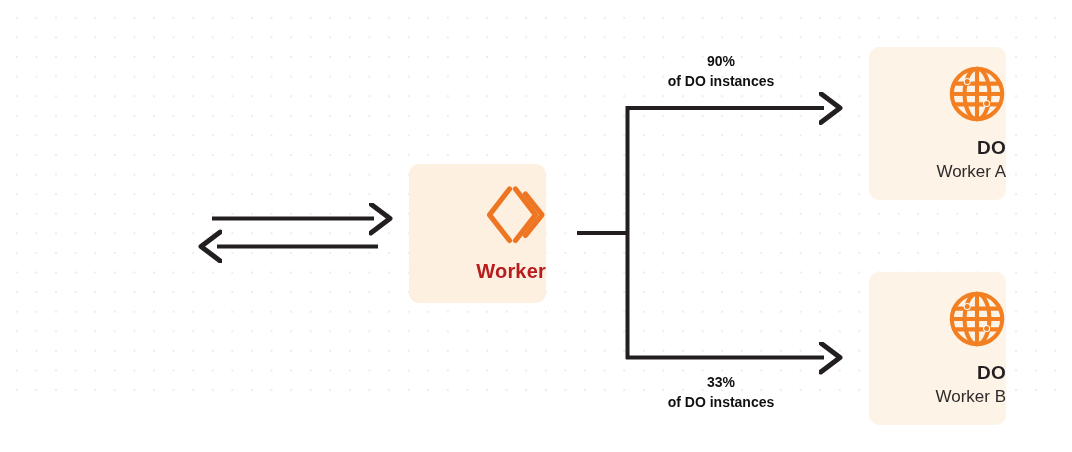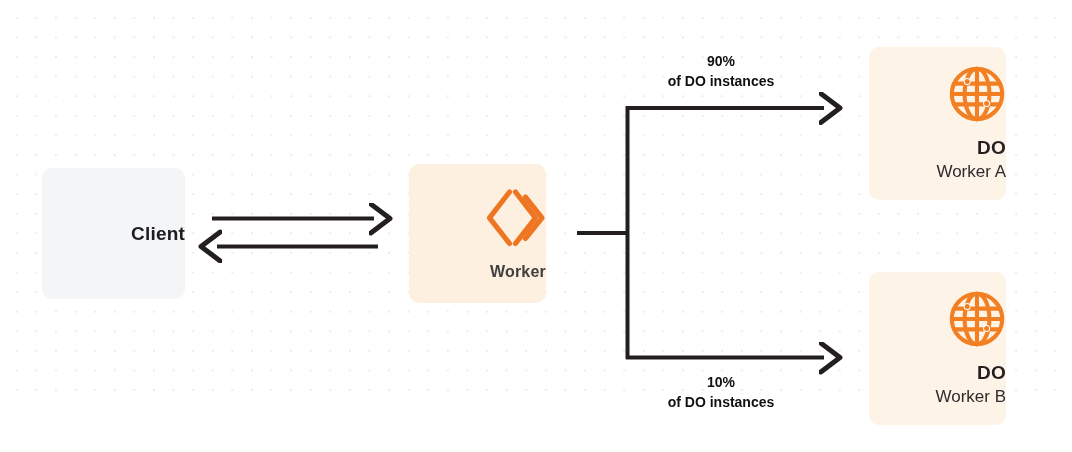--- a/index.html
+++ b/index.html
@@ -58,23 +58,23 @@
   }
 
   .node-worker {
     left: 409px;
     top: 164px;
     width: 137px;
     height: 139px;
     background-color: #fdf0e1;
   }
   .node-worker .node-title {
-    font-size: 16px;
-    font-weight: bold;
-    color: #404040;
+    font-size: 20px;
+    font-weight: bold;
+    color: #b91c1c;
     letter-spacing: 0.2px;
     margin-top: 14px;
   }
 
   .node-do {
     left: 869px;
     width: 137px;
     height: 153px;
     background-color: #fdf3e7;
   }
@@ -159,27 +159,24 @@
       <line x1="626" y1="357.5" x2="824" y2="357.5" stroke="#231f20" stroke-width="4" stroke-linecap="butt" marker-end="url(#arrow-right)"></line>
     </g>
   </svg>
 
   <div class="edge-label edge-label-top">
     <div>90%</div>
     <div>of DO instances</div>
   </div>
 
   <div class="edge-label edge-label-bottom">
-    <div>10%</div>
+    <div>33%</div>
     <div>of DO instances</div>
   </div>
 
-  <div class="node node-client">
-    <span class="node-title">Client</span>
-  </div>
 
   <div class="node node-worker">
     <span class="icon-wrap">
       <svg width="64" height="62" viewBox="0 0 64 62" aria-hidden="true">
         <g fill="none" stroke="#ee7623" stroke-width="5.2" stroke-linecap="round" stroke-linejoin="round">
           <path d="M27.5 5 L7.5 30.8 L27.5 56.5"></path>
           <path d="M33.5 5 L53.5 30.8 L33.5 56.5"></path>
           <path d="M43.5 10 L60 30.8 L43.5 51.5"></path>
         </g>
       </svg>

